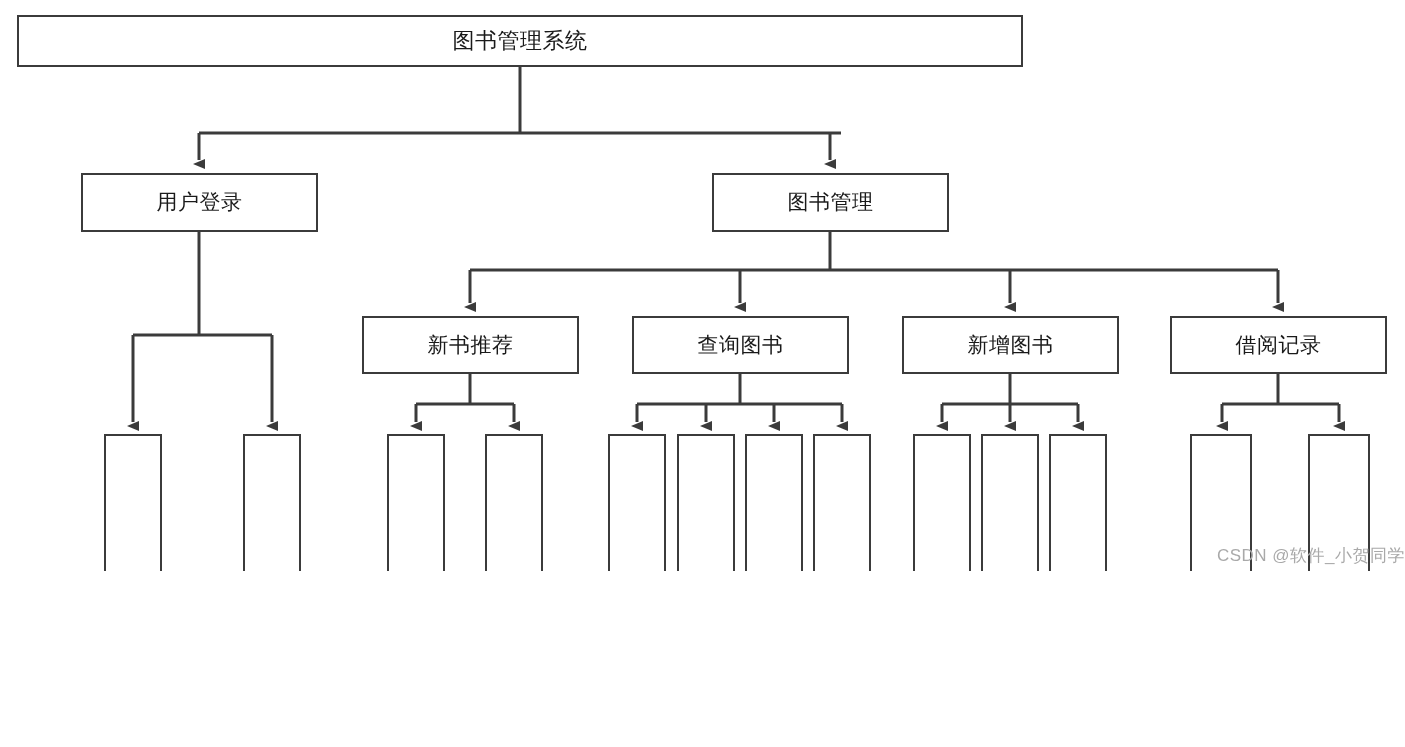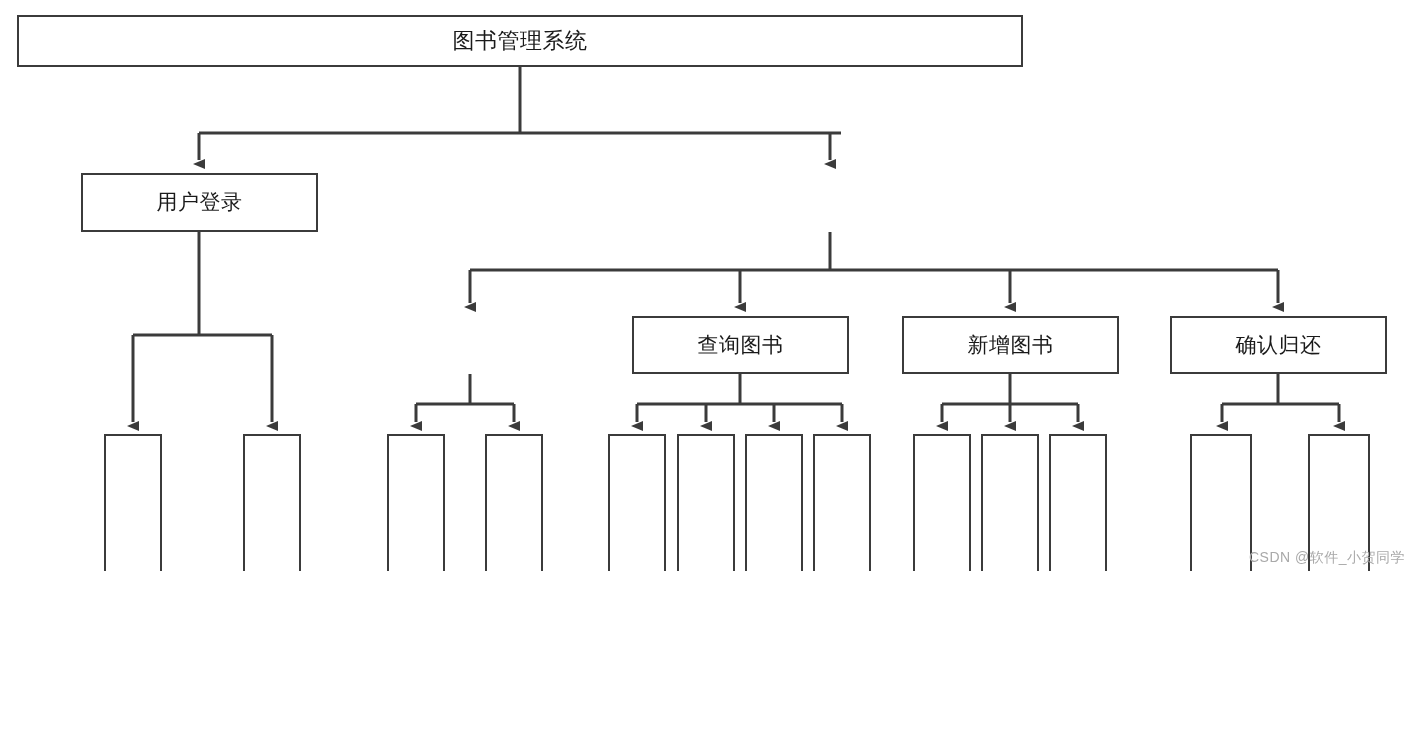--- a/index.html
+++ b/index.html
@@ -63,21 +63,21 @@
     font-size: 23px;
     line-height: 1.05;
     letter-spacing: 5px;
     white-space: nowrap;
     max-height: 100%;
   }
   .watermark {
     position: absolute;
     right: 8px;
     bottom: 4px;
-    font-size: 14px;
+    font-size: 17px;
     color: #a9a9a9;
     white-space: nowrap;
     letter-spacing: 0.5px;
   }
 </style>
 </head>
 <body>
 
 <div id="canvas">
 
@@ -131,29 +131,35 @@
     </g>
   </svg>
 
   <div class="node h root" style="left:17px; top:15px; width:1006px; height:52px;">
     <span class="node-label">图书管理系统</span>
   </div>
 
   <div class="node h" style="left:81px; top:173px; width:237px; height:59px;">
     <span class="node-label">用户登录</span>
   </div>
-
+  <div class="node h" style="left:712px; top:173px; width:237px; height:59px;">
+    <span class="node-label">图书管理</span>
+  </div>
+
+  <div class="node h" style="left:362px; top:316px; width:217px; height:58px;">
+    <span class="node-label">新书推荐</span>
+  </div>
   <div class="node h" style="left:632px; top:316px; width:217px; height:58px;">
     <span class="node-label">查询图书</span>
   </div>
   <div class="node h" style="left:902px; top:316px; width:217px; height:58px;">
     <span class="node-label">新增图书</span>
   </div>
   <div class="node h" style="left:1170px; top:316px; width:217px; height:58px;">
-    <span class="node-label">确认归还</span>
+    <span class="node-label">借阅记录</span>
   </div>
 
   <div class="node v" style="left:104px; top:434px; width:58px; height:301px;">
     <span class="node-label">用户登录</span>
   </div>
   <div class="node v" style="left:243px; top:434px; width:58px; height:301px;">
     <span class="node-label">注销登录</span>
   </div>
 
   <div class="node v" style="left:387px; top:434px; width:58px; height:301px;">

